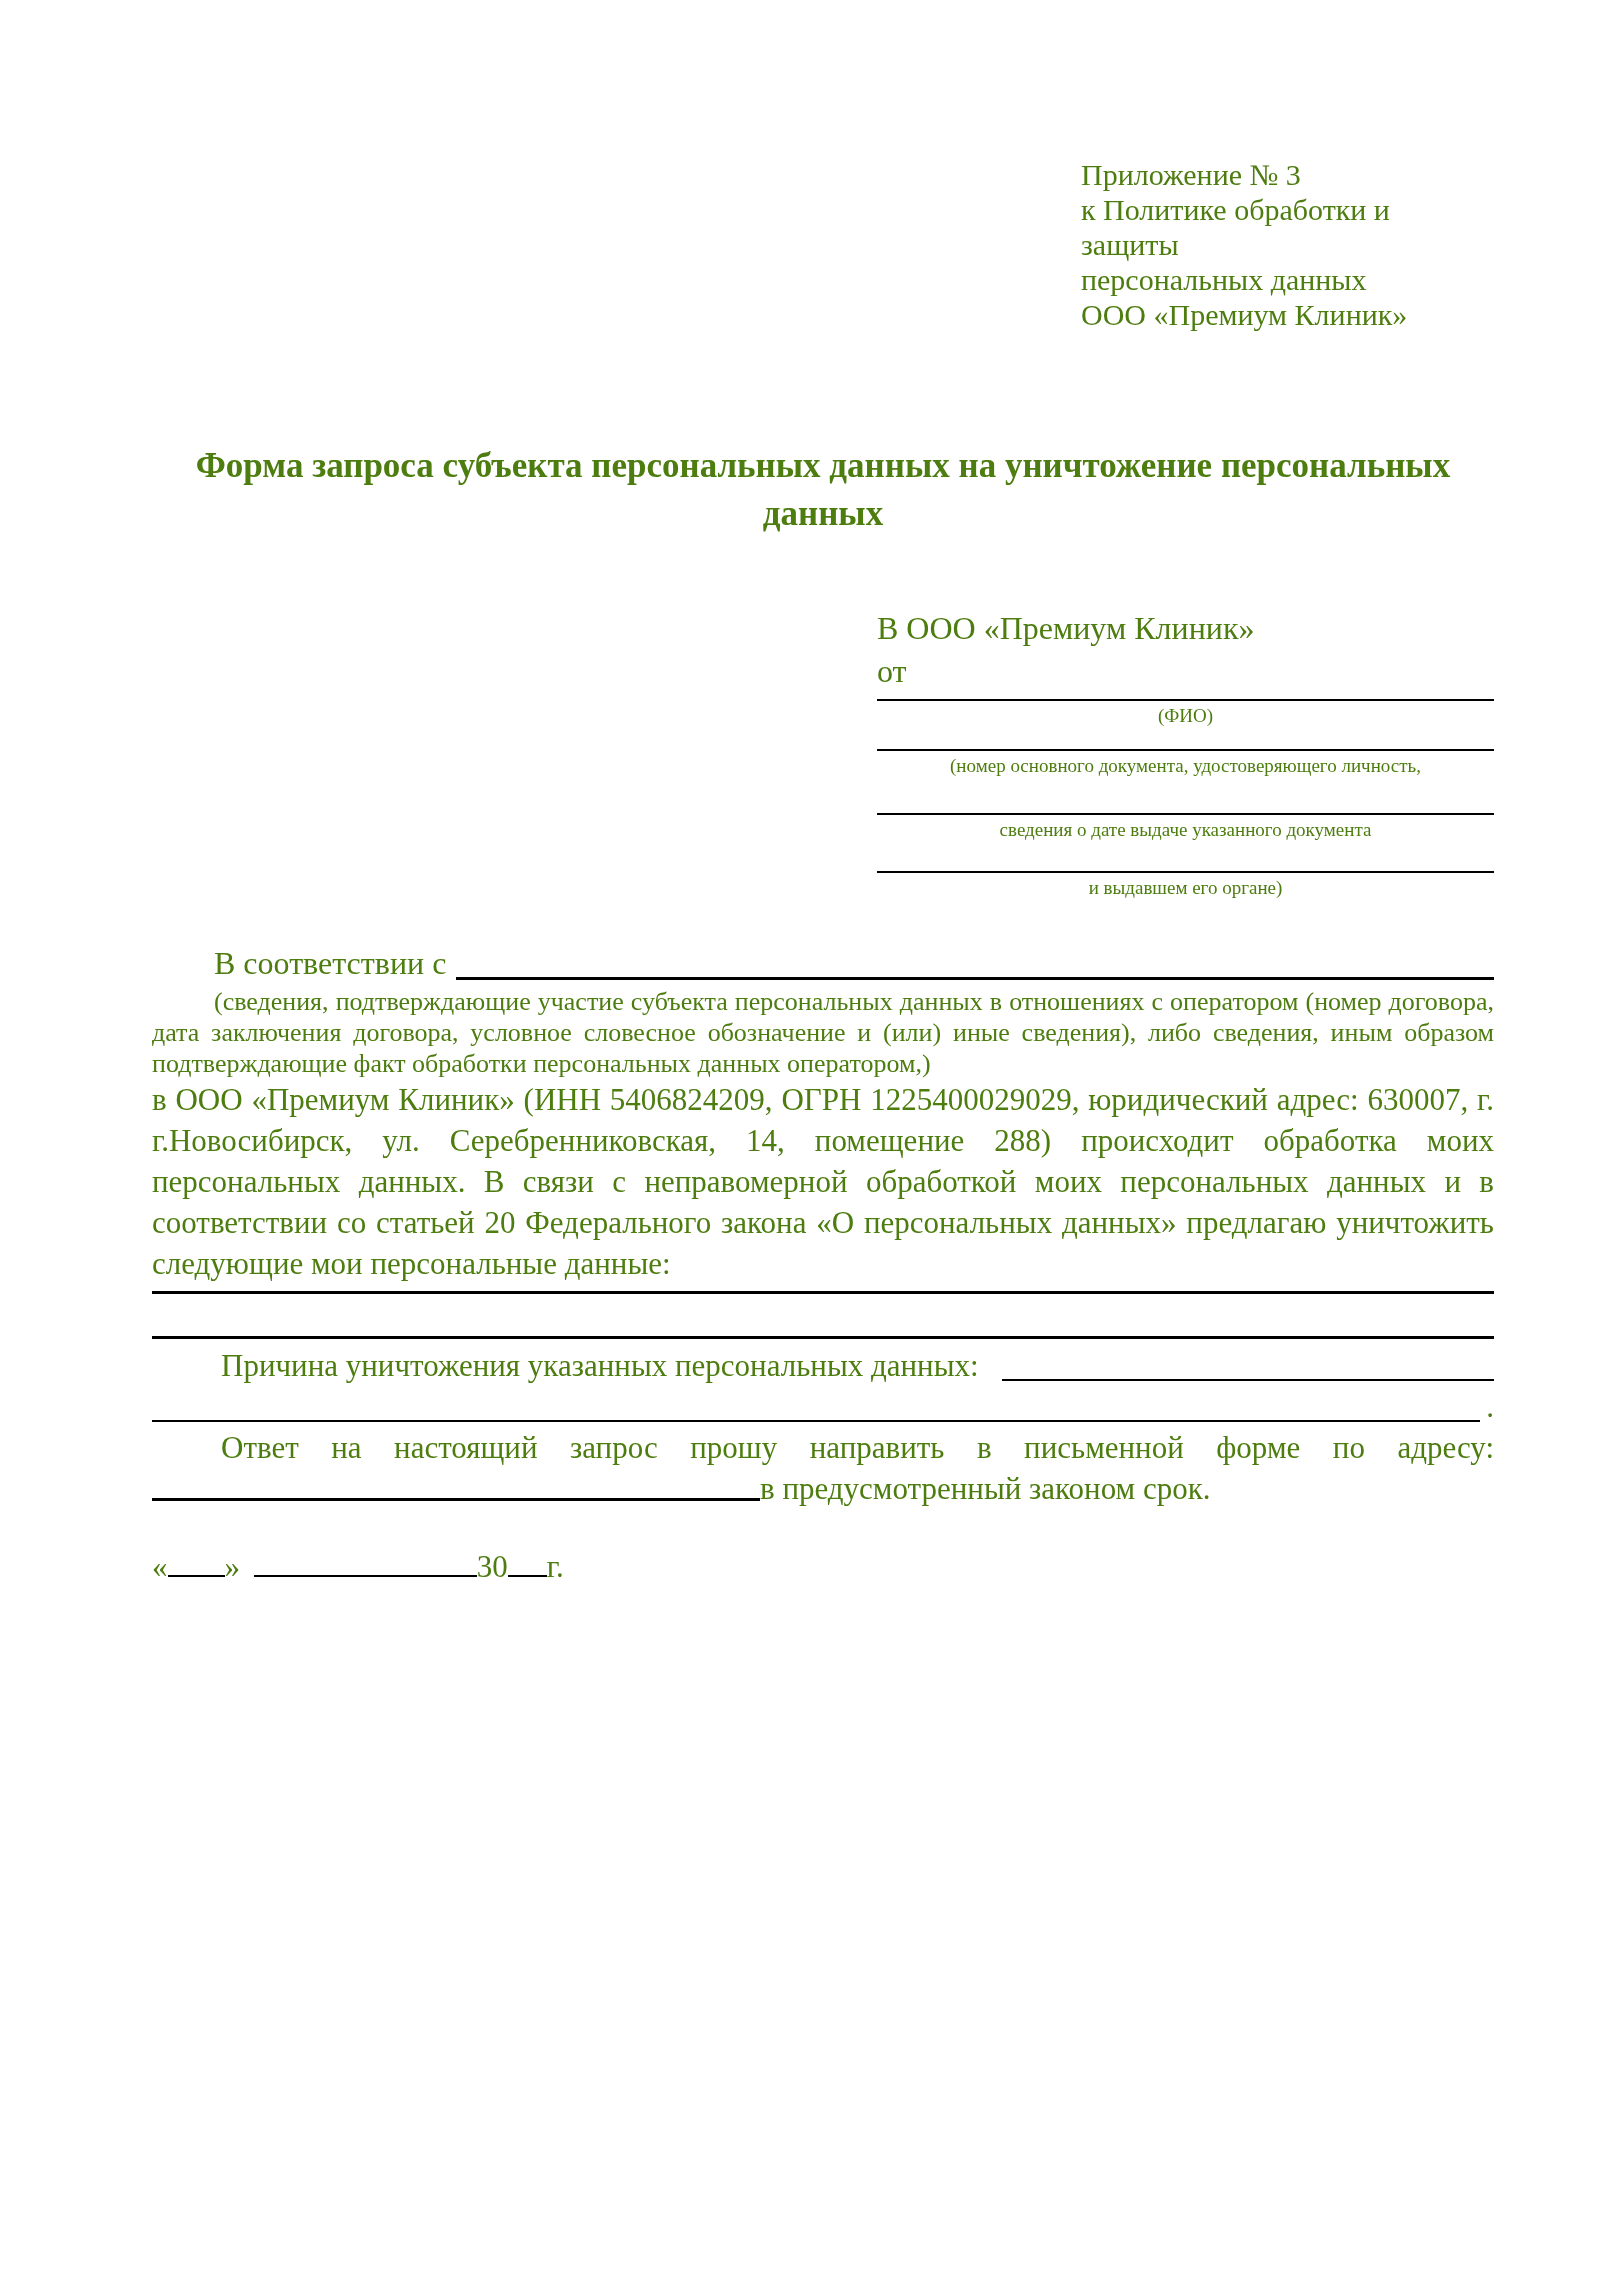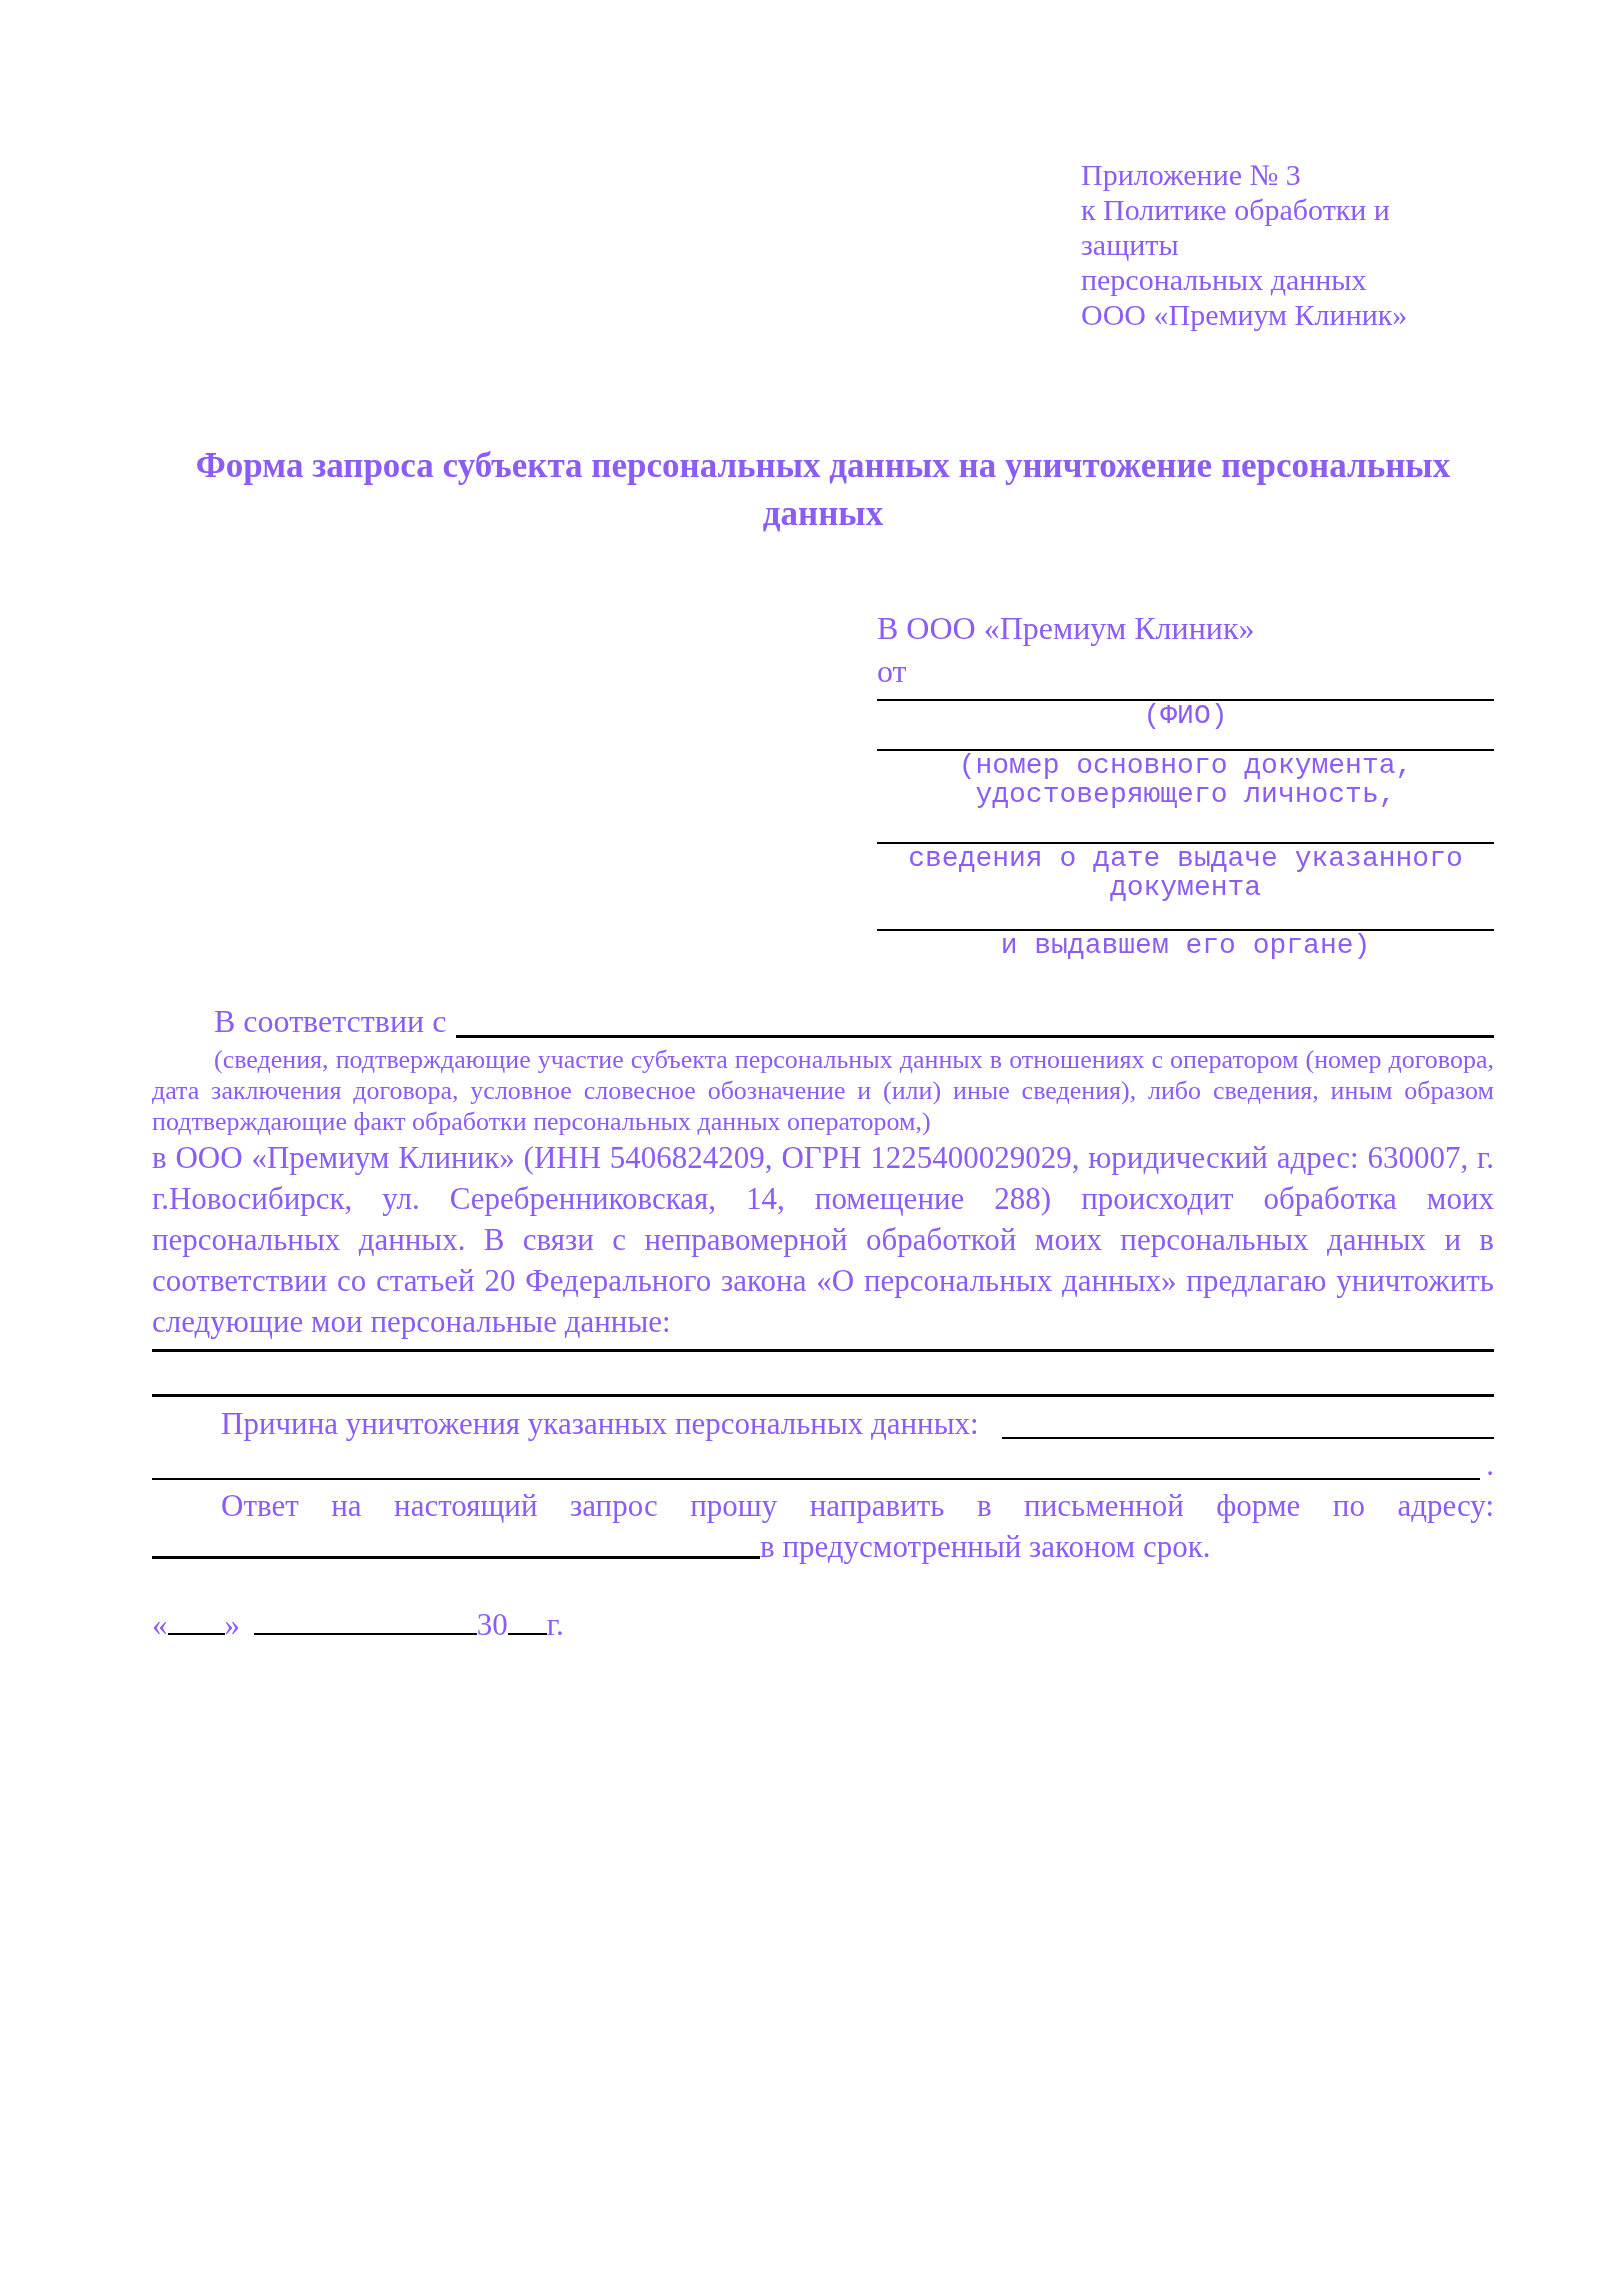--- a/index.html
+++ b/index.html
@@ -2,21 +2,21 @@
 <html><head>
 <meta charset="utf-8">
 <style>
   * { margin: 0; padding: 0; box-sizing: border-box; }
   html, body { background: #ffffff; }
   .page {
     position: relative;
     width: 1621px;
     height: 2294px;
     background: #ffffff;
-    color: #8b5cf6;
+    color: #4d7c0f;
     font-family: "Liberation Serif", "DejaVu Serif", serif;
     padding: 0 127px 0 152px;
     overflow: hidden;
   }
   
   .appendix {
     padding-top: 157px;
     margin-left: 929px;
     font-size: 30px;
     line-height: 35px;
@@ -36,24 +36,23 @@
     width: 617px;
     font-size: 32px;
   }
   .addr { line-height: 43px; }
   .field { border-bottom: 2.9px solid #000; }
   .f1 { height: 7.8px; }
   .f2 { height: 21.6px; }
   .f3 { height: 35px; }
   .f4 { height: 29px; }
   .caption {
-    font-size: 28px;
+    font-size: 19px;
     line-height: 29px;
     text-align: center;
-    font-family: Liberation Mono, monospace;
   }
   
   .accordance {
     display: flex;
     margin-top: 41px;
     font-size: 32px;
     line-height: 41px;
     padding-left: 62px;
   }
   .accordance .fill {

